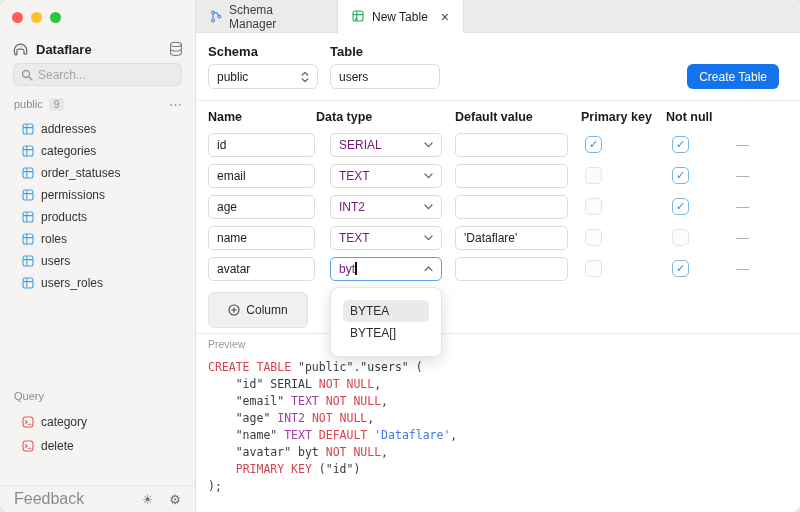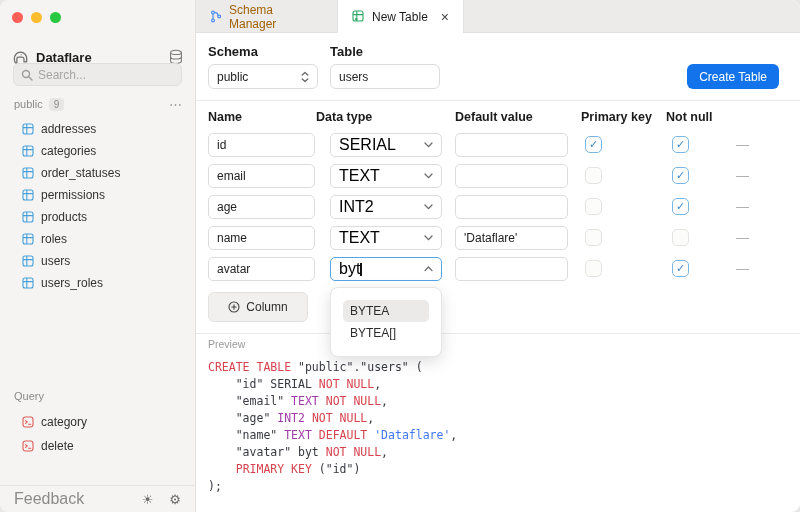--- a/index.html
+++ b/index.html
@@ -5,21 +5,21 @@
   * { margin:0; padding:0; box-sizing:border-box; }
   html,body { width:800px; height:512px; font-family:"Liberation Sans", sans-serif; background:#e8e8e8; }
   .window { position:relative; width:800px; height:512px; background:#fff; overflow:hidden; border-radius:9px; }
 
   
   .sidebar { position:absolute; left:0; top:0; width:196px; height:512px; background:#f5f4f2; border-right:1px solid #e2e1df; }
   .traffic { position:absolute; left:12px; top:12px; display:flex; gap:8px; }
   .tl { width:11px; height:11px; border-radius:50%; }
   .tl.red { background:#ff5f57; } .tl.yellow { background:#febc2e; } .tl.green { background:#28c840; }
 
-  .app-row { position:absolute; left:12px; right:12px; top:46px; height:22px; display:flex; align-items:center; }
+  .app-row { position:absolute; left:12px; right:12px; top:38px; height:22px; display:flex; align-items:center; }
   .app-name { font-size:13px; font-weight:bold; color:#1c1c1c; margin-left:7px; }
   .app-row .spacer { flex:1; }
 
   .search { position:absolute; left:13px; right:13px; top:63px; height:23px; background:#ecebe9; border:1px solid #e0dfdd; border-radius:6px; display:flex; align-items:center; padding:0 7px; }
   .search input { border:none; outline:none; background:transparent; font-size:12px; color:#a21caf; width:100%; margin-left:5px; font-family:"Liberation Sans", sans-serif; }
   .search input::placeholder { color:#a6a5a3; }
 
   .group-row { position:absolute; left:14px; right:12px; top:96px; height:16px; display:flex; align-items:center; font-size:11px; color:#8b8a88; }
   .badge { background:#e7e6e4; color:#8b8a88; border-radius:4px; font-size:10px; padding:1px 5px; margin-left:6px; }
   .more { margin-left:auto; color:#8b8a88; font-size:13px; letter-spacing:1px; cursor:default; }
@@ -35,50 +35,50 @@
 
   .side-footer { position:absolute; left:0; right:0; bottom:0; height:27px; border-top:1px solid #e5e4e2; display:flex; align-items:center; padding:0 14px; }
   .feedback { font-size:16px; color:#8c8b89; }
   .foot-icons { margin-left:auto; display:flex; gap:16px; align-items:center; color:#6f6e6c; }
   .foot-icons span { font-size:13px; line-height:1; cursor:default; }
 
   
   .main { position:absolute; left:196px; top:0; width:604px; height:512px; background:#fff; }
   .tabbar { position:absolute; left:0; top:0; right:0; height:33px; background:#ecebe9; border-bottom:1px solid #e2e1df; display:flex; }
   .tab { display:flex; align-items:center; padding:0 14px; font-size:12px; gap:7px; height:33px; }
-  .tab.inactive { color:#a16207; width:141px; }
+  .tab.inactive { color:#404040; width:141px; }
   .tab.active { background:#fff; color:#1d1d1d; border-left:1px solid #e2e1df; border-right:1px solid #e2e1df; }
   .tab .close { margin-left:6px; font-size:14px; color:#444; cursor:default; }
 
   .fieldlabel { position:absolute; font-size:13px; font-weight:600; color:#1b1b1b; top:44px; }
   .control { height:25px; border:1px solid #dddcda; border-radius:6px; background:#fff; font-size:12px; color:#222; display:flex; align-items:center; padding:0 8px; }
   .schema-select { position:absolute; left:12px; top:64px; width:110px; justify-content:space-between; }
   .table-input { position:absolute; left:134px; top:64px; width:110px; }
   .table-input input { border:none; outline:none; width:100%; font-size:12px; color:#222; font-family:"Liberation Sans", sans-serif; }
   .create-btn { position:absolute; right:21px; top:64px; height:25px; padding:0 12px; background:#1273eb; color:#fff; font-size:12px; border:none; border-radius:6px; display:flex; align-items:center; font-family:"Liberation Sans", sans-serif; }
 
   .divider { position:absolute; left:0; right:0; height:1px; background:#ebeae8; }
   .d1 { top:100px; } .d2 { top:333px; }
 
   .colheads { position:absolute; top:110px; left:0; right:0; font-size:12.5px; font-weight:600; color:#1b1b1b; }
   .colheads span { position:absolute; white-space:nowrap; }
 
   .crow { position:absolute; left:0; right:0; height:24px; }
   .crow .cell { position:absolute; }
   .cell input { width:100%; height:24px; border:1px solid #dddcda; border-radius:5px; padding:0 8px; font-size:12px; color:#222; outline:none; font-family:"Liberation Sans", sans-serif; }
-  .typesel { width:112px; height:24px; border:1px solid #dddcda; border-radius:5px; padding:0 8px; font-size:16px; color:#000000; display:flex; align-items:center; justify-content:space-between; background:#fff; }
+  .typesel { width:112px; height:24px; border:1px solid #dddcda; border-radius:5px; padding:0 8px; font-size:12px; color:#701a75; display:flex; align-items:center; justify-content:space-between; background:#fff; }
   .typesel.focused { border:1.5px solid #57a4e4; }
   .caret-bar { display:inline-block; width:1.5px; height:13px; background:#111; vertical-align:-2px; }
   .cb { width:17px; height:17px; border:1.5px solid #e4e3e1; border-radius:5px; background:#fcfcfb; display:flex; align-items:center; justify-content:center; }
   .cb .tick { display:none; font-size:11px; color:#3e87c9; line-height:1; }
   .cb.checked { border-color:#79b6e3; background:#fff; }
   .cb.checked .tick { display:block; }
   .dash { color:#a8a7a5; font-size:13px; }
 
-  .add-col-btn { position:absolute; left:12px; top:292px; width:100px; height:30px; background:#f1f0ee; border:1px solid #e3e2e0; border-radius:6px; display:flex; align-items:center; justify-content:center; gap:6px; font-size:12px; color:#2c2c2c; font-family:"Liberation Sans", sans-serif; }
+  .add-col-btn { position:absolute; left:12px; top:292px; width:100px; height:36px; background:#f1f0ee; border:1px solid #e3e2e0; border-radius:6px; display:flex; align-items:center; justify-content:center; gap:6px; font-size:12px; color:#2c2c2c; font-family:"Liberation Sans", sans-serif; }
 
   .dropdown { position:absolute; left:134px; top:287px; width:112px; background:#fff; border:1px solid #e6e5e3; border-radius:8px; box-shadow:0 5px 16px rgba(0,0,0,.13); padding:12px; z-index:5; }
   .dropdown .opt { height:22px; border-radius:5px; display:flex; align-items:center; padding:0 7px; font-size:12px; color:#2c2c2c; }
   .dropdown .opt.hl { background:#ebeae8; }
 
   .preview-label { position:absolute; left:12px; top:338px; font-size:10.5px; color:#9b9a98; }
   .code { position:absolute; left:12px; top:359px; right:8px; font-family:"DejaVu Sans Mono", monospace; font-size:11.5px; line-height:17px; }
   .code div { white-space:pre; }
   .code span { white-space:pre; }
   .pl { color:#383a42; } .kw { color:#d6434e; } .ty { color:#a03ca6; } .st { color:#4078f2; }

